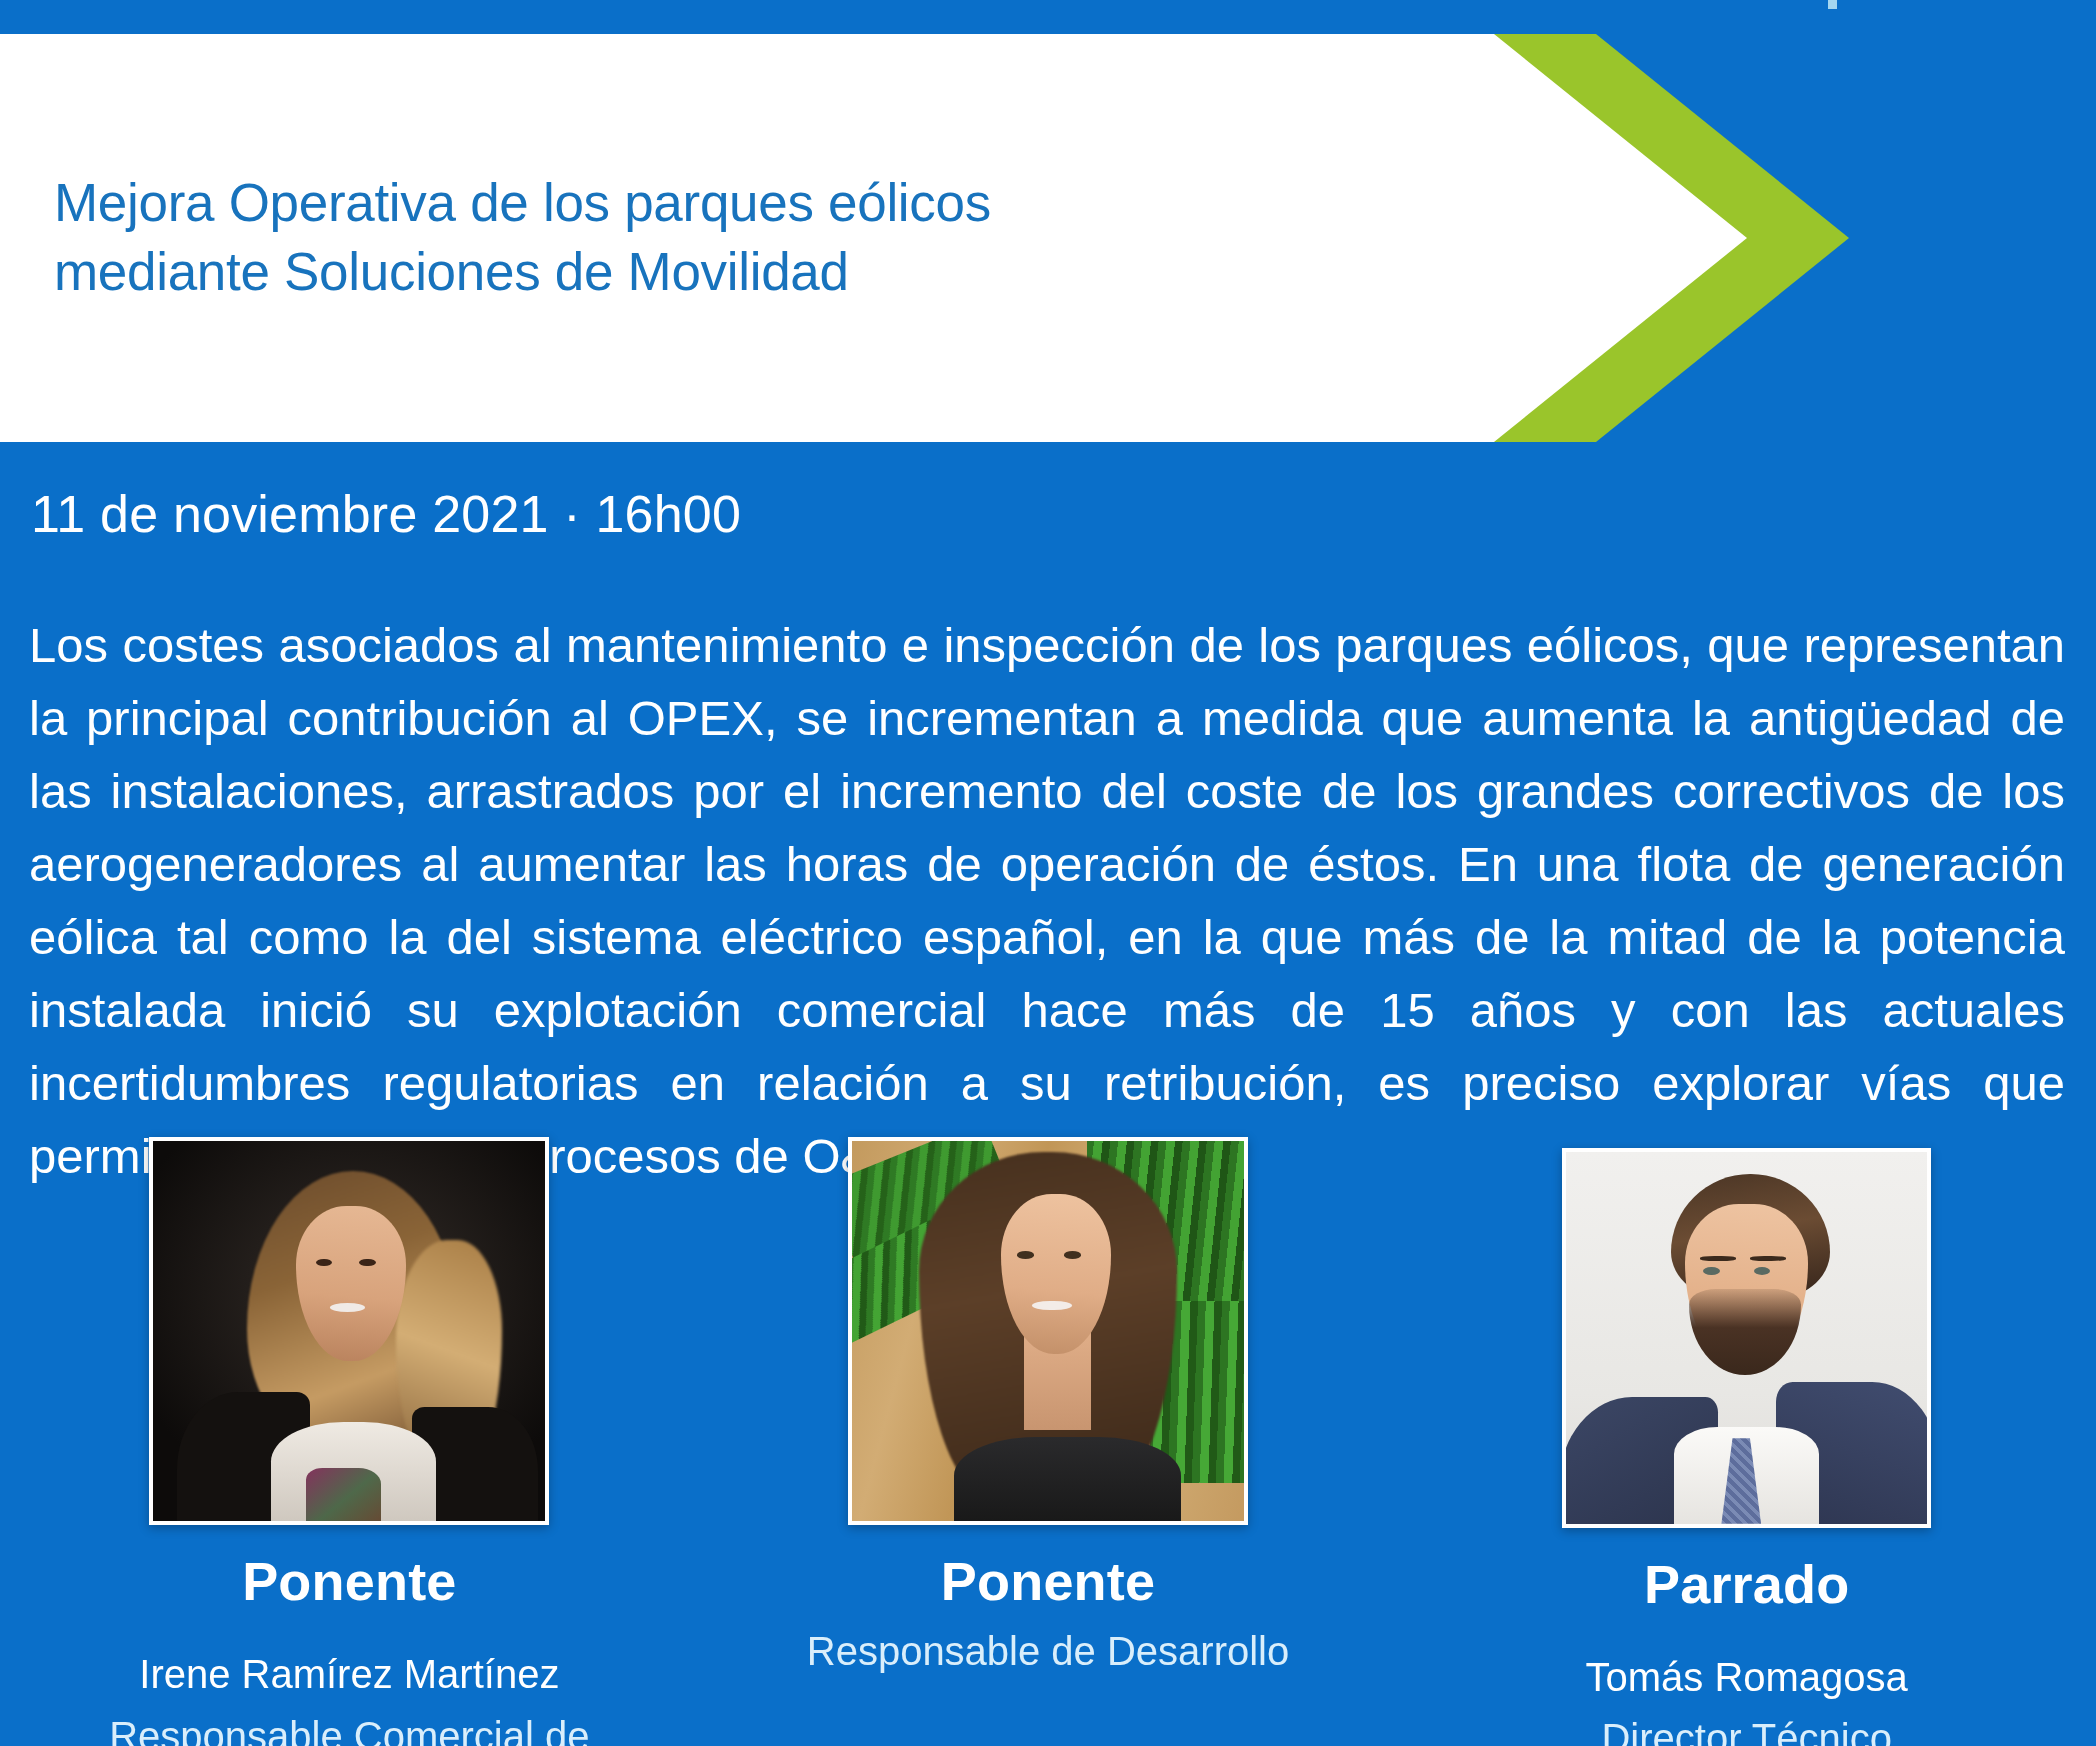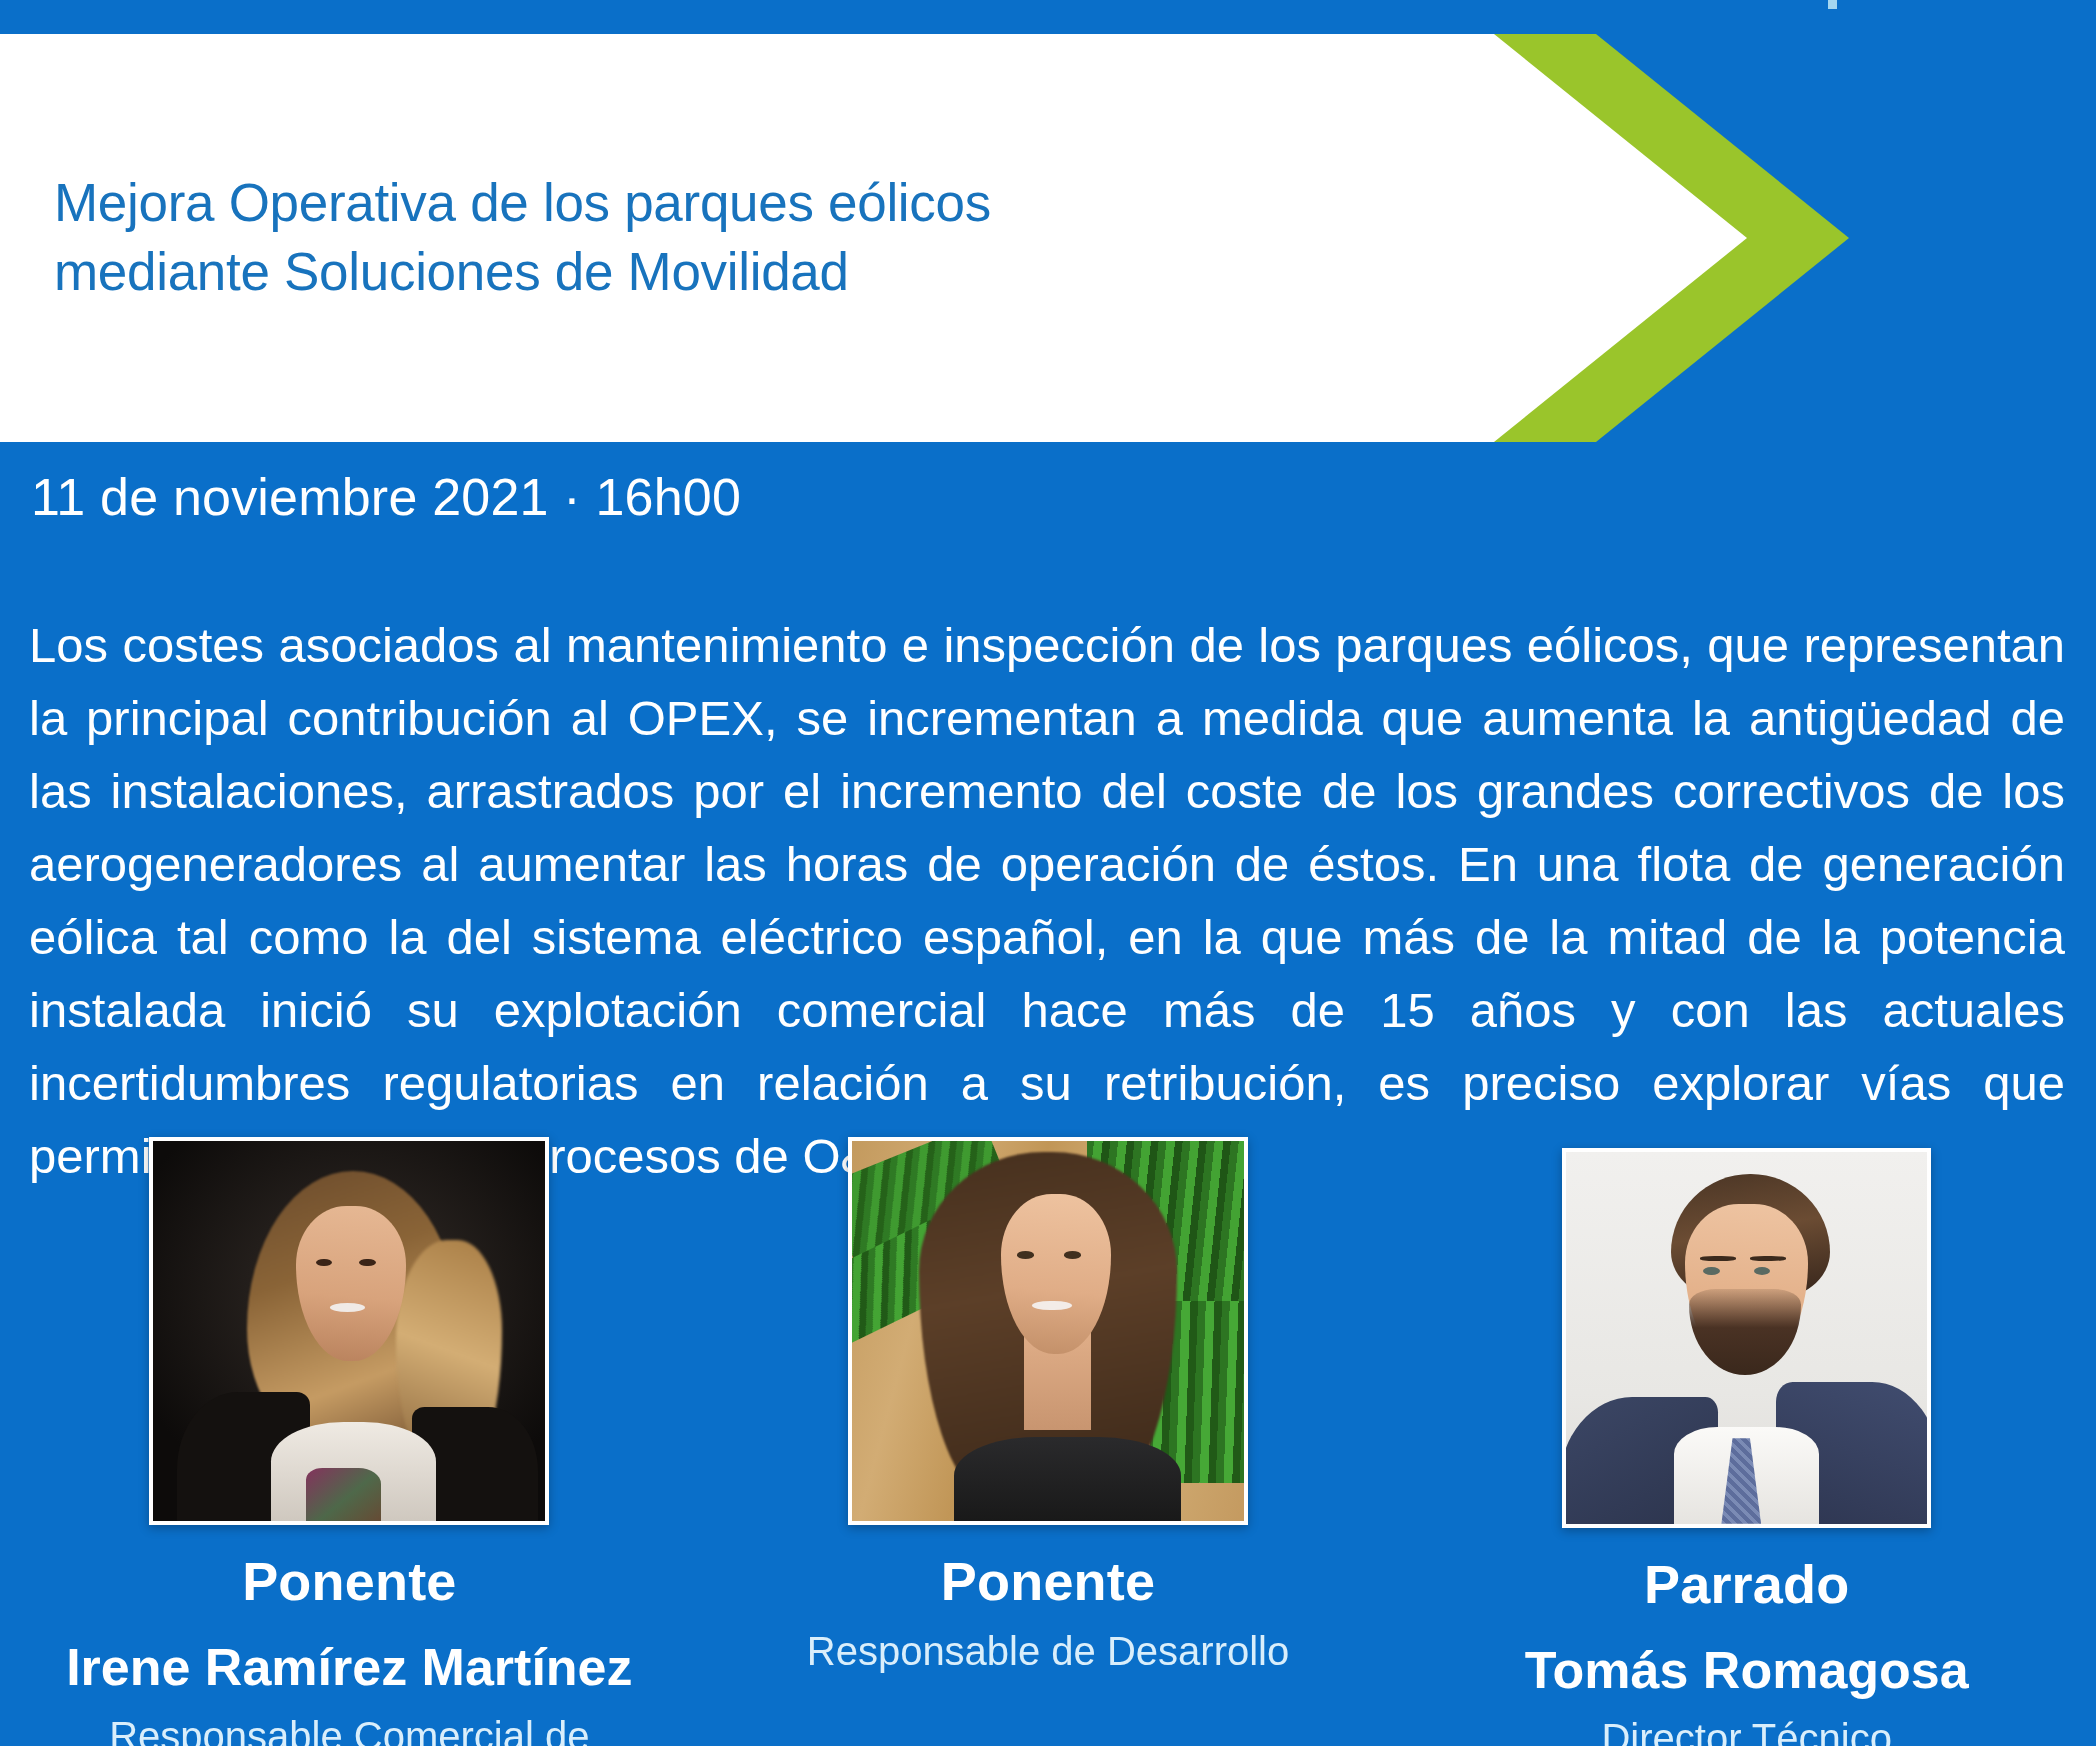--- a/index.html
+++ b/index.html
@@ -73,21 +73,21 @@
     font-size: 53px;
     line-height: 1.30;
     font-weight: 400;
     letter-spacing: -0.3px;
     white-space: pre-line;
   }
 
   
   .datetime {
     position: absolute;
-    top: 467px;
+    top: 484px;
     left: 31px;
     color: #ffffff;
     font-size: 52px;
     font-weight: 400;
     letter-spacing: 0.2px;
   }
 
   
   .body-text {
     position: absolute;
@@ -135,24 +135,24 @@
   }
 
   .role-title {
     margin-top: 25px;
     color: #ffffff;
     font-size: 54px;
     font-weight: 700;
     letter-spacing: 0.2px;
   }
   .speaker-name {
-    margin-top: 25px;
+    margin-top: 40px;
     color: #ffffff;
-    font-size: 52px;
-    font-weight: 700;
+    font-size: 40px;
+    font-weight: 400;
   }
   .speaker-role {
     margin-top: 13.6px;
     color: #d9eefb;
     font-size: 40px;
     font-weight: 400;
     line-height: 1.25;
   }
 
   

